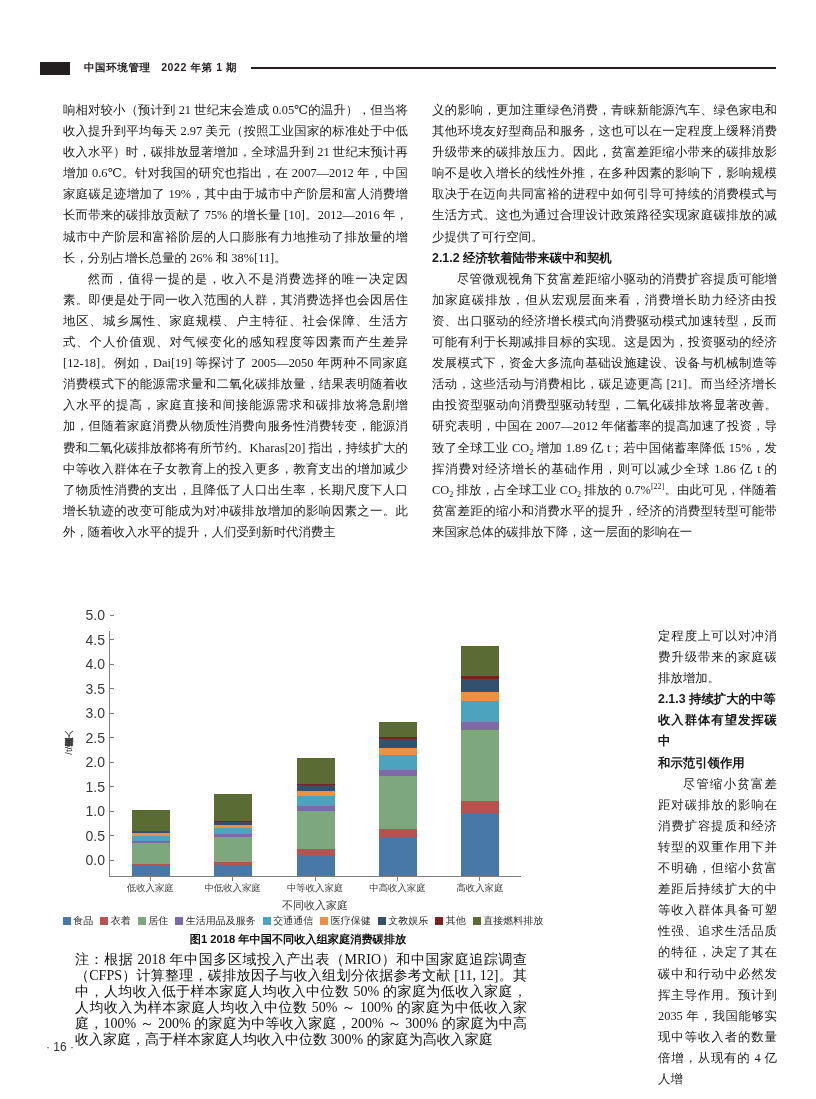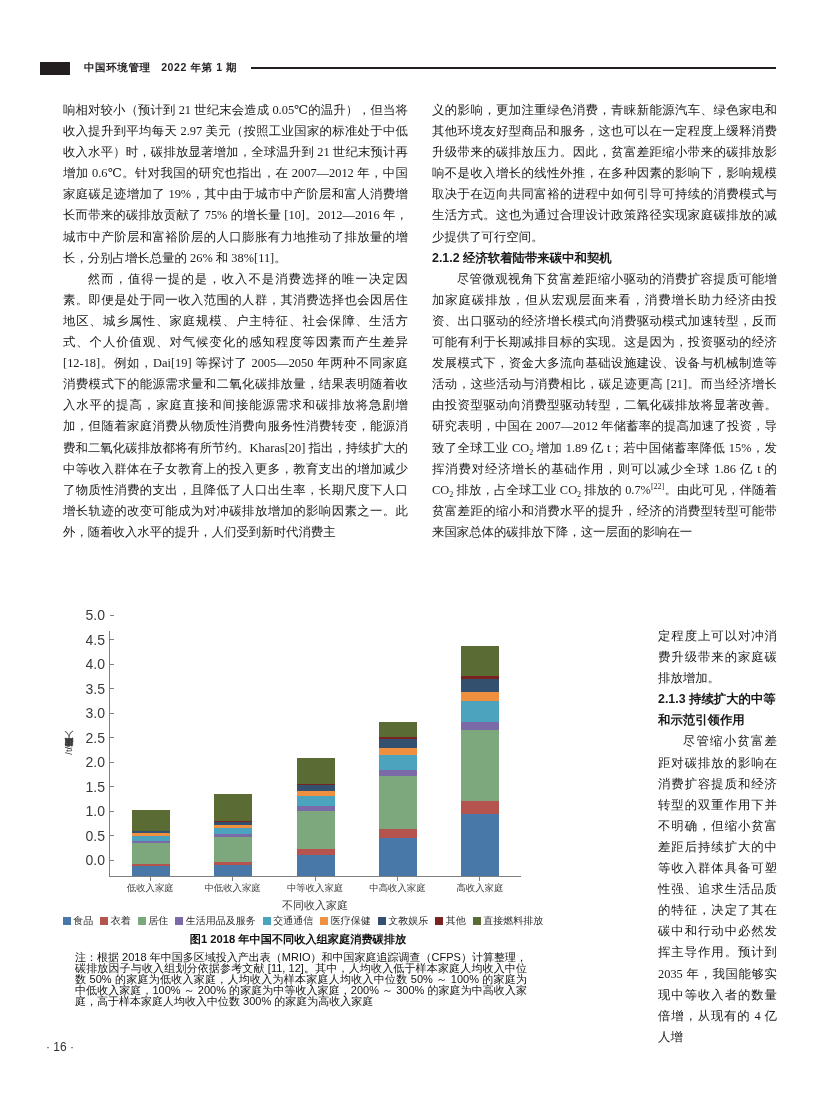--- a/index.html
+++ b/index.html
@@ -116,22 +116,22 @@
     font-family:"Liberation Sans","DejaVu Sans",sans-serif;
     font-size:10px;color:#2b2b2b;
   }
   .figcap{
     position:absolute;left:0;top:306px;width:470px;text-align:center;
     font-family:"Liberation Sans","DejaVu Sans",sans-serif;
     font-weight:bold;font-size:11.2px;color:#111;
   }
   .fignote{
     position:absolute;left:12px;top:326px;width:452px;
-    font-family:Liberation Sans, sans-serif;
-    font-size:11px;line-height:11px;text-align:justify;color:#111;
+    font-family:Liberation Serif, serif;
+    font-size:14px;line-height:16px;text-align:justify;color:#111;
   }
   .fignote .ind{text-indent:2em;}
 
   
   .folio{
     position:absolute;left:46px;top:1040px;
     font-family:"Liberation Sans","DejaVu Sans",sans-serif;
     font-size:12px;color:#333;
   }
 </style>
@@ -153,20 +153,21 @@
 
   <div class="col right">
     <p>义的影响，更加注重绿色消费，青睐新能源汽车、绿色家电和其他环境友好型商品和服务，这也可以在一定程度上缓释消费升级带来的碳排放压力。因此，贫富差距缩小带来的碳排放影响不是收入增长的线性外推，在多种因素的影响下，影响规模取决于在迈向共同富裕的进程中如何引导可持续的消费模式与生活方式。这也为通过合理设计政策路径实现家庭碳排放的减少提供了可行空间。</p>
     <p class="sec-h">2.1.2  经济软着陆带来碳中和契机</p>
     <p class="ind"><span>尽管微观视角下贫富差距缩小驱动的消费扩容提质可能增加家庭碳排放，但从宏观层面来看，消费增长助力经济由投资、出口驱动的经济增长模式向消费驱动模式加速转型，反而可能有利于长期减排目标的实现。这是因为，投资驱动的经济发展模式下，资金大多流向基础设施建设、设备与机械制造等活动，这些活动与消费相比，碳足迹更高 [21]。而当经济增长由投资型驱动向消费型驱动转型，二氧化碳排放将显著改善。研究表明，中国在 2007—2012 年储蓄率的提高加速了投资，导致了全球工业 CO</span><sub>2</sub><span> 增加 1.89 亿 t；若中国储蓄率降低 15%，发挥消费对经济增长的基础作用，则可以减少全球 1.86 亿 t 的 CO</span><sub>2</sub><span> 排放，占全球工业 CO</span><sub>2</sub><span> 排放的 0.7%</span><sup>[22]</sup><span>。由此可见，伴随着贫富差距的缩小和消费水平的提升，经济的消费型转型可能带来国家总体的碳排放下降，这一层面的影响在一</span></p>
   </div>
 
   <div class="col right rc-narrow" style="top:626px;left:658px;">
     <p>定程度上可以对冲消费升级带来的家庭碳排放增加。</p>
     <p class="sec-h">2.1.3  持续扩大的中等</p>
+    <p class="sec-h">收入群体有望发挥碳中</p>
     <p class="sec-h">和示范引领作用</p>
     <p class="ind">尽管缩小贫富差距对碳排放的影响在消费扩容提质和经济转型的双重作用下并不明确，但缩小贫富差距后持续扩大的中等收入群体具备可塑性强、追求生活品质的特征，决定了其在碳中和行动中必然发挥主导作用。预计到 2035 年，我国能够实现中等收入者的数量倍增，从现有的 4 亿人增</p>
   </div>
 
   <div class="figure">
     <div class="chartbox">
       <div class="yaxis-title">
         <span>家庭人均碳排放/（t/人）</span>
       </div>
       <div class="plot">

